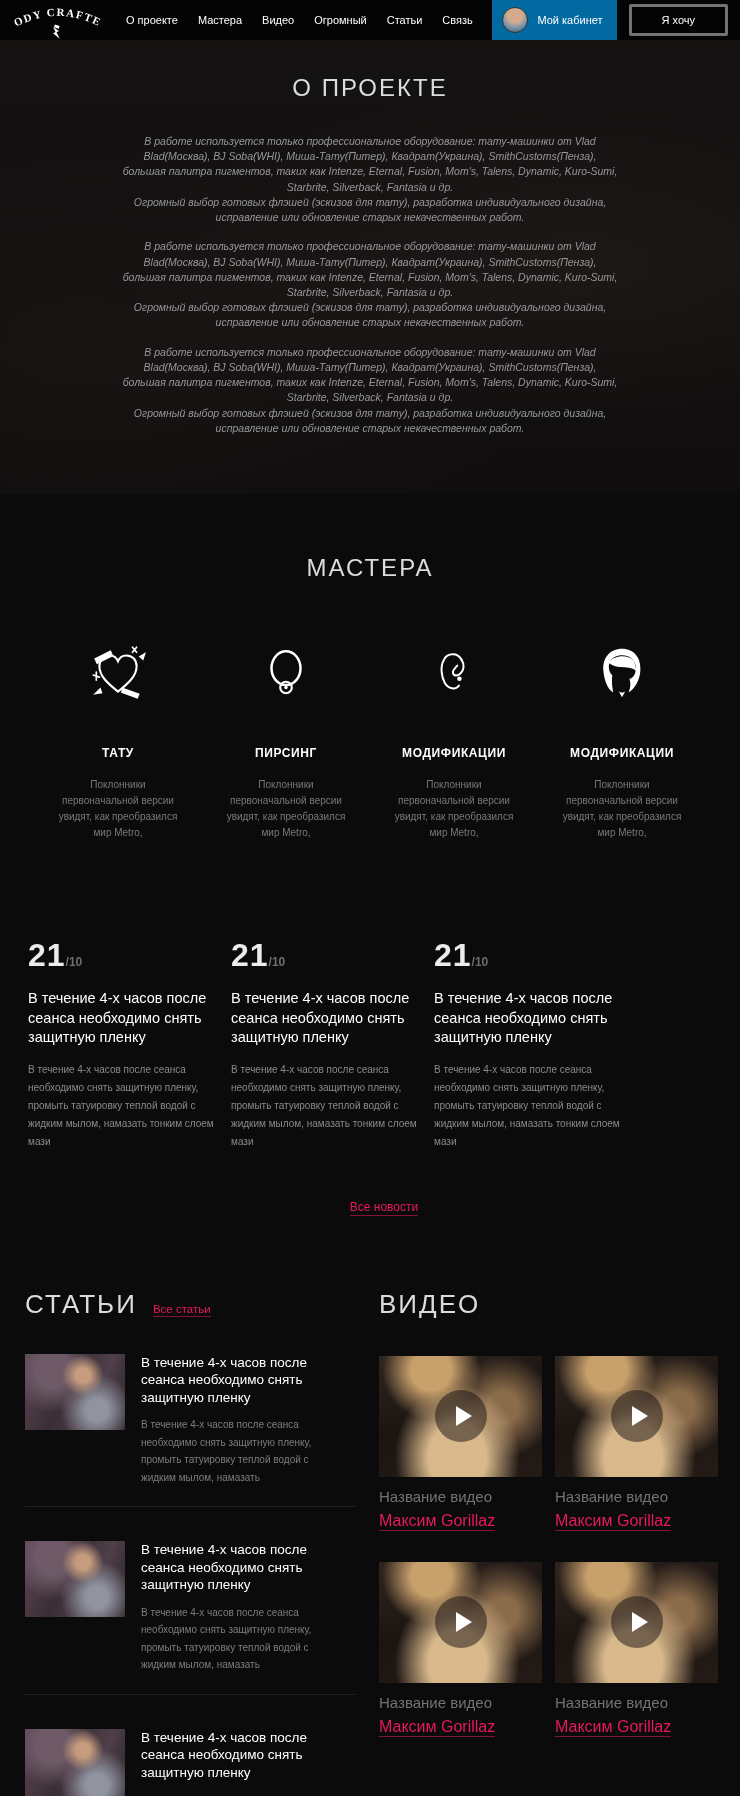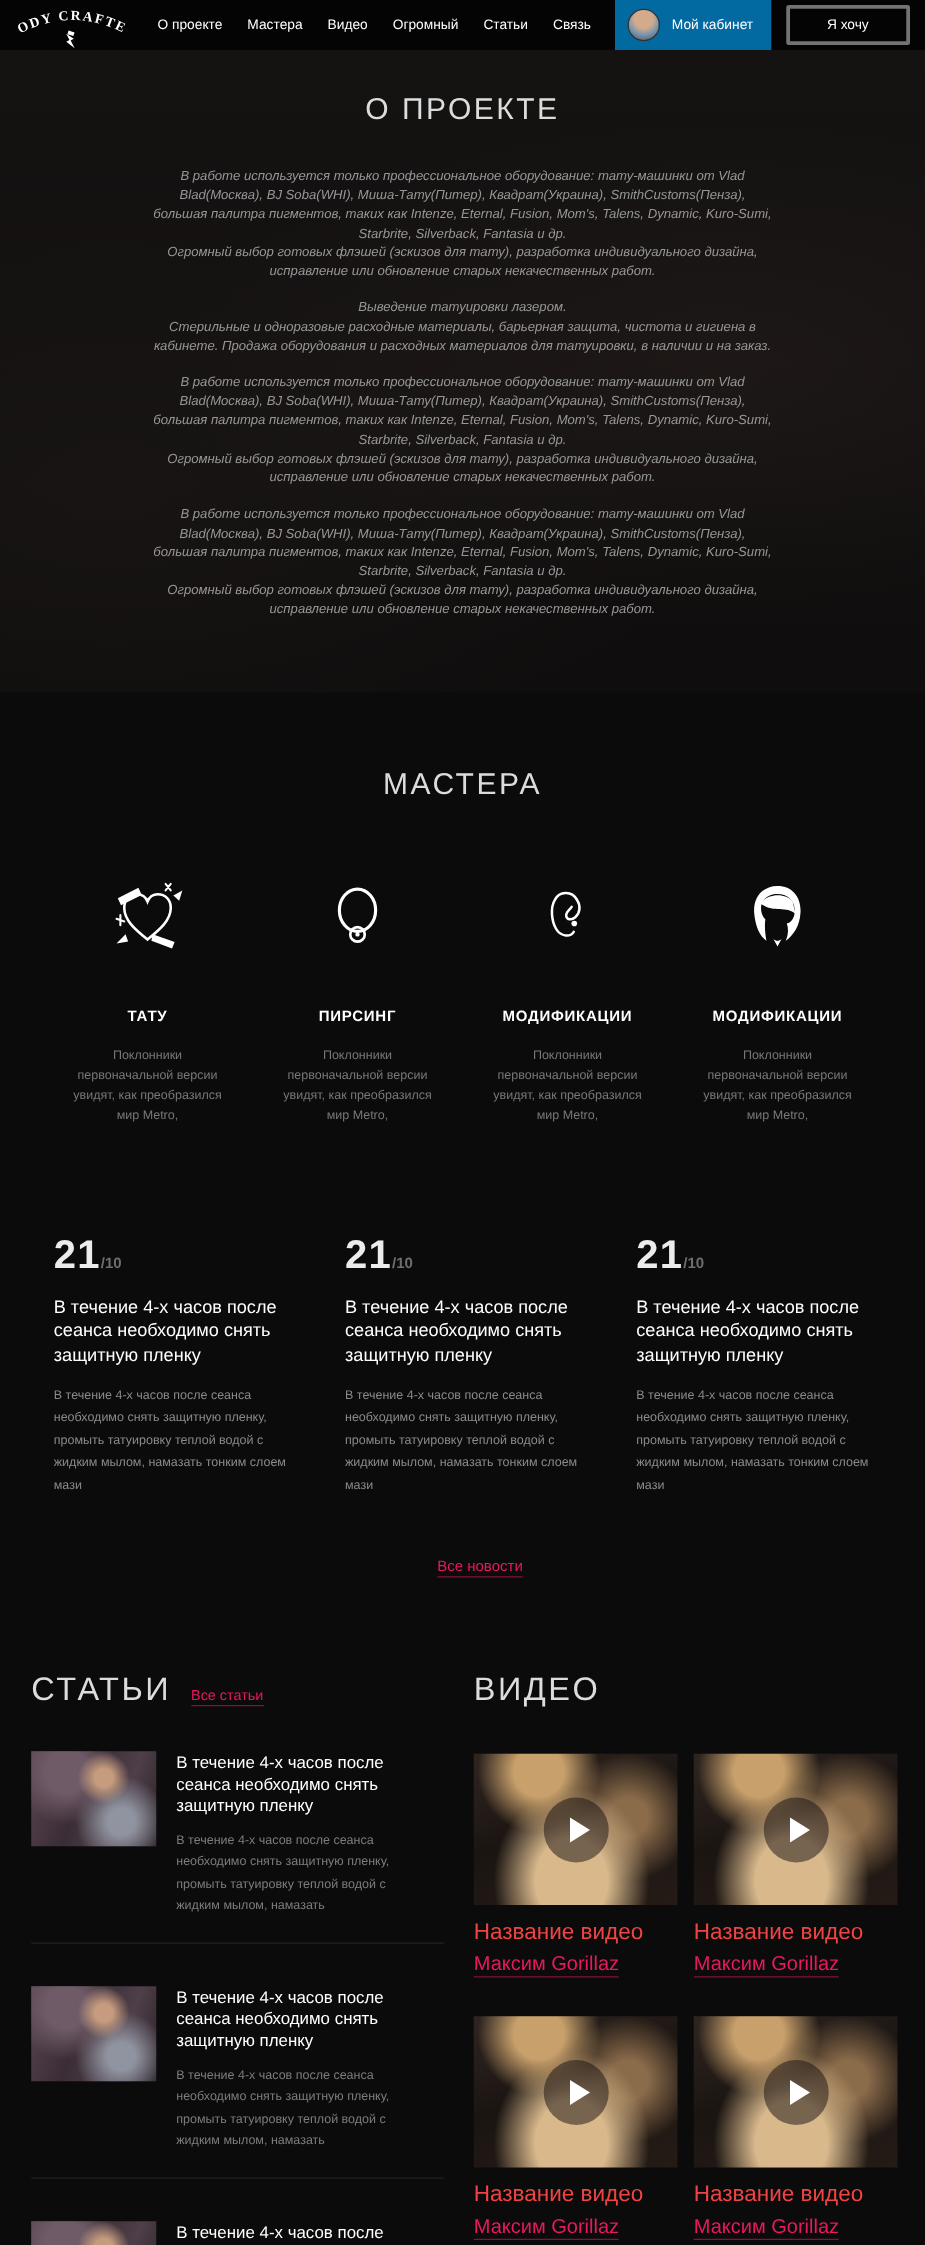--- a/index.html
+++ b/index.html
@@ -34,24 +34,24 @@
   .about .section-title { margin-bottom:32px; }
   .about-p { width:498px; margin:0 auto 14px; font-size:10.5px; line-height:1.45;
     color:#979797; white-space:pre-line;font-style:italic; }
 
   
   .masters { padding-top:60px; text-align:center; }
   .masters-grid { display:flex; justify-content:center; margin-top:52px; }
   .master { width:168px; }
   .master-icon { height:78px; display:flex; align-items:center; justify-content:center; }
   .master-label { font-size:12px; font-weight:bold; letter-spacing:.6px; color:#fff; margin:34px 0 17px; }
-  .master-text { width:132px; margin:0 auto; font-size:10px; line-height:1.6; color:#787878; }
-
-  
-  .news { display:flex; gap:30px; margin:84px 28px 0 28px;justify-content:flex-end; }
+  .master-text { width:132px; margin:12px auto; font-size:10px; line-height:1.6; color:#787878; }
+
+  
+  .news { display:flex; margin:84px 28px 0 28px; }
   .news-item { width:203px; }
   .news-date { color:#ececec; }
   .news-day { font-size:32px; font-weight:bold; letter-spacing:1px; }
   .news-month { font-size:12px; color:#6e6e6e; font-weight:bold; }
   .news-title { width:185px; font-size:14.5px; line-height:1.35; color:#fff; margin:15px 0 13px; font-weight:500; cursor:pointer; }
   .news-text { font-size:10px; line-height:1.8; color:#8a8a8a; }
   .all-news-wrap { text-align:center; margin-top:46px;padding-left:28px; }
   .link-pink { color:#e8195c; font-size:12px; border-bottom:1px solid rgba(232,25,92,.55); padding-bottom:1px; cursor:pointer; }
 
   
@@ -75,21 +75,21 @@
   .video-thumb { position:relative; width:163px; height:121px; cursor:pointer;
     background:
       radial-gradient(circle at 32% 12%, #c8a06b 0 13%, rgba(0,0,0,0) 32%),
       radial-gradient(ellipse at 48% 84%, #d9b98c 0 24%, rgba(0,0,0,0) 52%),
       radial-gradient(circle at 76% 42%, #8a6b4a 0 11%, rgba(0,0,0,0) 36%),
       linear-gradient(160deg, #2f2520 0%, #1b1512 45%, #241b16 100%); }
   .play { position:absolute; left:50%; top:50%; width:52px; height:52px; margin:-26px 0 0 -26px;
     border-radius:50%; background:rgba(22,15,17,.5); }
   .play::after { content:""; position:absolute; left:21px; top:16px;
     border-left:16px solid #fff; border-top:10px solid transparent; border-bottom:10px solid transparent; }
-  .video-title { font-size:18px; color:#ef4444; margin:11px 0 7px; cursor:pointer; }
+  .video-title { font-size:15px; color:#737373; margin:11px 0 7px; cursor:pointer; }
   .video-author { font-size:16px; }
 </style>
 </head>
 <body>
 
 <div class="header">
   <div class="logo">
     <svg width="104" height="38" viewBox="0 0 104 38">
       <defs>
           <path id="arc" d="M10,26 Q52,4 94,26" fill="none"></path>
@@ -115,22 +115,20 @@
     <div class="avatar"></div>
     <span class="account-label">Мой кабинет</span>
   </div>
   <button class="btn-cta">Я хочу</button>
 </div>
 
 <div class="about">
   <div class="section-title">О ПРОЕКТЕ</div>
   <p class="about-p">В работе используется только профессиональное оборудование: тату-машинки от Vlad Blad(Москва), BJ Soba(WHI), Миша-Тату(Питер), Квадрат(Украина), SmithCustoms(Пенза), большая палитра пигментов, таких как Intenze, Eternal, Fusion, Mom's, Talens, Dynamic, Kuro-Sumi, Starbrite, Silverback, Fantasia и др.
 Огромный выбор готовых флэшей (эскизов для тату), разработка индивидуального дизайна, исправление или обновление старых некачественных работ.</p>
-  <p class="about-p">Выведение татуировки лазером.
-Стерильные и одноразовые расходные материалы, барьерная защита, чистота и гигиена в кабинете. Продажа оборудования и расходных материалов для татуировки, в наличии и на заказ.</p>
   <p class="about-p">В работе используется только профессиональное оборудование: тату-машинки от Vlad Blad(Москва), BJ Soba(WHI), Миша-Тату(Питер), Квадрат(Украина), SmithCustoms(Пенза), большая палитра пигментов, таких как Intenze, Eternal, Fusion, Mom's, Talens, Dynamic, Kuro-Sumi, Starbrite, Silverback, Fantasia и др.
 Огромный выбор готовых флэшей (эскизов для тату), разработка индивидуального дизайна, исправление или обновление старых некачественных работ.</p>
   <p class="about-p">В работе используется только профессиональное оборудование: тату-машинки от Vlad Blad(Москва), BJ Soba(WHI), Миша-Тату(Питер), Квадрат(Украина), SmithCustoms(Пенза), большая палитра пигментов, таких как Intenze, Eternal, Fusion, Mom's, Talens, Dynamic, Kuro-Sumi, Starbrite, Silverback, Fantasia и др.
 Огромный выбор готовых флэшей (эскизов для тату), разработка индивидуального дизайна, исправление или обновление старых некачественных работ.</p>
 </div>
 
 <div class="masters">
   <div class="section-title">МАСТЕРА</div>
   <div class="masters-grid">
 

